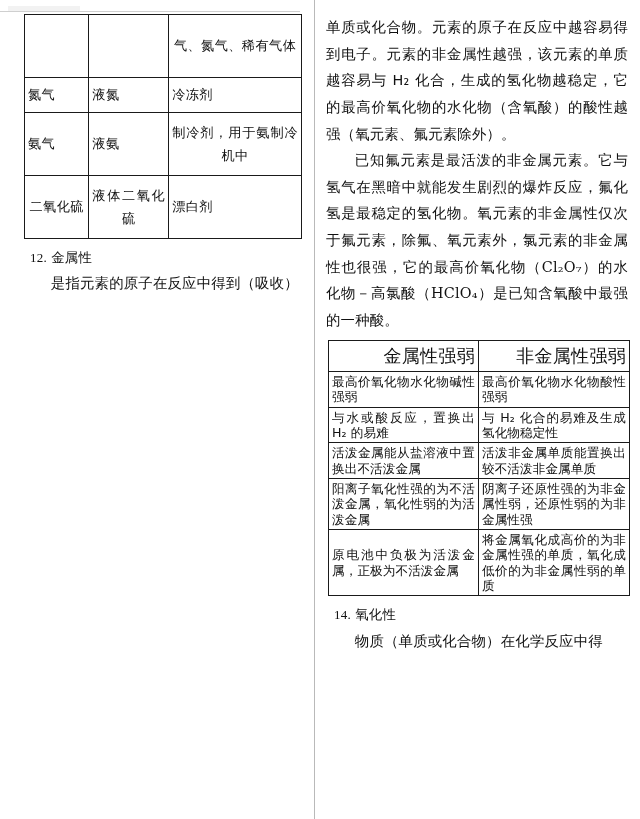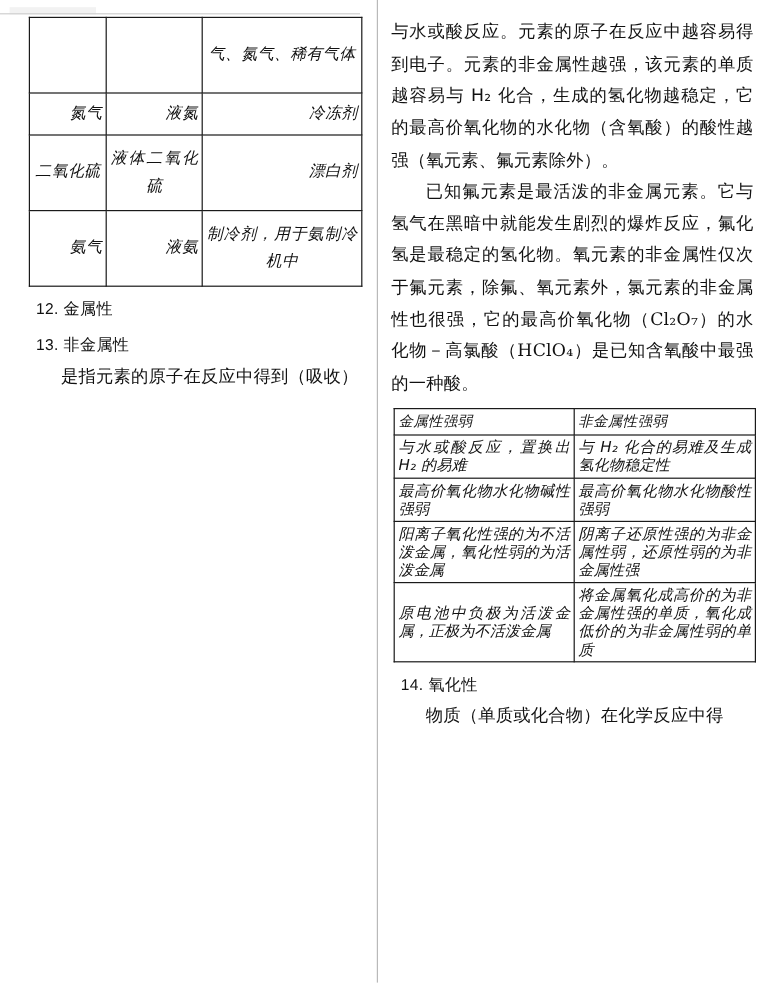--- a/index.html
+++ b/index.html
@@ -68,74 +68,73 @@
     border-collapse: collapse;
     width: 100%;
     table-layout: fixed;
   }
   table.doc-table td,
   table.doc-table th {
     border: 1px solid #1a1a1a;
     padding: 2px 3px;
     vertical-align: middle;
     font-weight: normal;
-    font-style: italic;
   }
 
   
   .gas-table {
     width: 267px;
     margin: 0 0 0 2px;
   }
   .gas-table td {
     font-size: 13.2px;
     line-height: 1.75;
-    text-align: right;
+    text-align: left;
     letter-spacing: 0.4px;
   }
   .gas-table col.c1 { width: 62px; }
   .gas-table col.c2 { width: 77px; }
   .gas-table col.c3 { width: 128px; }
   .gas-table td.cell-wrap {
     text-align: justify;
     text-align-last: center;
   }
   .row-tall td { height: 58px; }
   .row-short td { height: 30px; }
 
   
   .compare-table {
     width: 281px;
     margin: 6px 0 0 2px;
   }
   .compare-table col.h1 { width: 140px; }
   .compare-table col.h2 { width: 141px; }
   .compare-table th {
-    font-size: 12px;
+    font-size: 18px;
     line-height: 1.45;
-    text-align: left;
+    text-align: right;
     letter-spacing: 0.3px;
   }
   .compare-table td {
     font-size: 12.6px;
     line-height: 1.22;
     text-align: justify;
     text-align-last: left;
     letter-spacing: 0.1px;
   }
 
   
   .heading {
     font-size: 13.4px;
     line-height: 1.5;
     margin: 9px 0 2px 8px;
     letter-spacing: 0.3px;
   }
   .heading .num {
-    font-family: Liberation Sans, sans-serif;
+    font-family: Liberation Serif, serif;
     font-size: 13px;
     margin-right: 4px;
   }
   p.para {
     font-size: 14.4px;
     line-height: 1.85;
     margin: 0;
     text-align: justify;
     text-align-last: left;
     text-indent: 2em;
@@ -170,70 +169,71 @@
           <td></td>
           <td></td>
           <td class="cell-wrap">气、氮气、稀有气体</td>
         </tr>
         <tr class="row-short">
           <td>氮气</td>
           <td>液氮</td>
           <td>冷冻剂</td>
         </tr>
         <tr class="row-tall">
+          <td>氨气</td>
+          <td>液氨</td>
+          <td class="cell-wrap">制冷剂，用于氨制冷机中</td>
+        </tr>
+        <tr class="row-tall">
           <td class="cell-wrap">二氧化硫</td>
           <td class="cell-wrap">液体二氧化硫</td>
           <td>漂白剂</td>
         </tr>
-        <tr class="row-tall">
-          <td>氨气</td>
-          <td>液氨</td>
-          <td class="cell-wrap">制冷剂，用于氨制冷机中</td>
-        </tr>
       </tbody>
     </table>
 
     <div class="heading">
       <span class="num sci">12.</span><span>金属性</span>
     </div>
 
 
-    <div class="heading">
-      <span class="num sci">13.</span><span>非金属性</span>
-    </div>
 
     <p class="para">是指元素的原子在反应中得到（吸收）</p>
 
   </div>
 
   <div class="col col-right">
 
-    <p class="para cont">与水或酸反应。元素的原子在反应中越容易得到电子。元素的非金属性越强，该元素的单质越容易与 H₂ 化合，生成的氢化物越稳定，它的最高价氧化物的水化物（含氧酸）的酸性越强（氧元素、氟元素除外）。</p>
+    <p class="para cont">单质或化合物。元素的原子在反应中越容易得到电子。元素的非金属性越强，该元素的单质越容易与 H₂ 化合，生成的氢化物越稳定，它的最高价氧化物的水化物（含氧酸）的酸性越强（氧元素、氟元素除外）。</p>
 
     <p class="para"><span>已知氟元素是最活泼的非金属元素。它与氢气在黑暗中就能发生剧烈的爆炸反应，氟化氢是最稳定的氢化物。氧元素的非金属性仅次于氟元素，除氟、氧元素外，氯元素的非金属性也很强，它的最高价氧化物（</span><span class="sci">Cl₂O₇</span><span>）的水化物－高氯酸（</span><span class="sci">HClO₄</span><span>）是已知含氧酸中最强的一种酸。</span></p>
 
     <table class="doc-table compare-table">
       <colgroup>
           <col class="h1">
           <col class="h2">
         </colgroup>
       <thead>
         <tr>
           <th>金属性强弱</th>
           <th>非金属性强弱</th>
         </tr>
       </thead>
       <tbody>
         <tr>
+          <td>最高价氧化物水化物碱性强弱</td>
+          <td>最高价氧化物水化物酸性强弱</td>
+        </tr>
+        <tr>
           <td>与水或酸反应，置换出 H₂ 的易难</td>
           <td>与 H₂ 化合的易难及生成氢化物稳定性</td>
         </tr>
         <tr>
-          <td>最高价氧化物水化物碱性强弱</td>
-          <td>最高价氧化物水化物酸性强弱</td>
+          <td>活泼金属能从盐溶液中置换出不活泼金属</td>
+          <td>活泼非金属单质能置换出较不活泼非金属单质</td>
         </tr>
         <tr>
           <td>阳离子氧化性强的为不活泼金属，氧化性弱的为活泼金属</td>
           <td>阴离子还原性强的为非金属性弱，还原性弱的为非金属性强</td>
         </tr>
         <tr>
           <td>原电池中负极为活泼金属，正极为不活泼金属</td>
           <td>将金属氧化成高价的为非金属性强的单质，氧化成低价的为非金属性弱的单质</td>
         </tr>
       </tbody>

